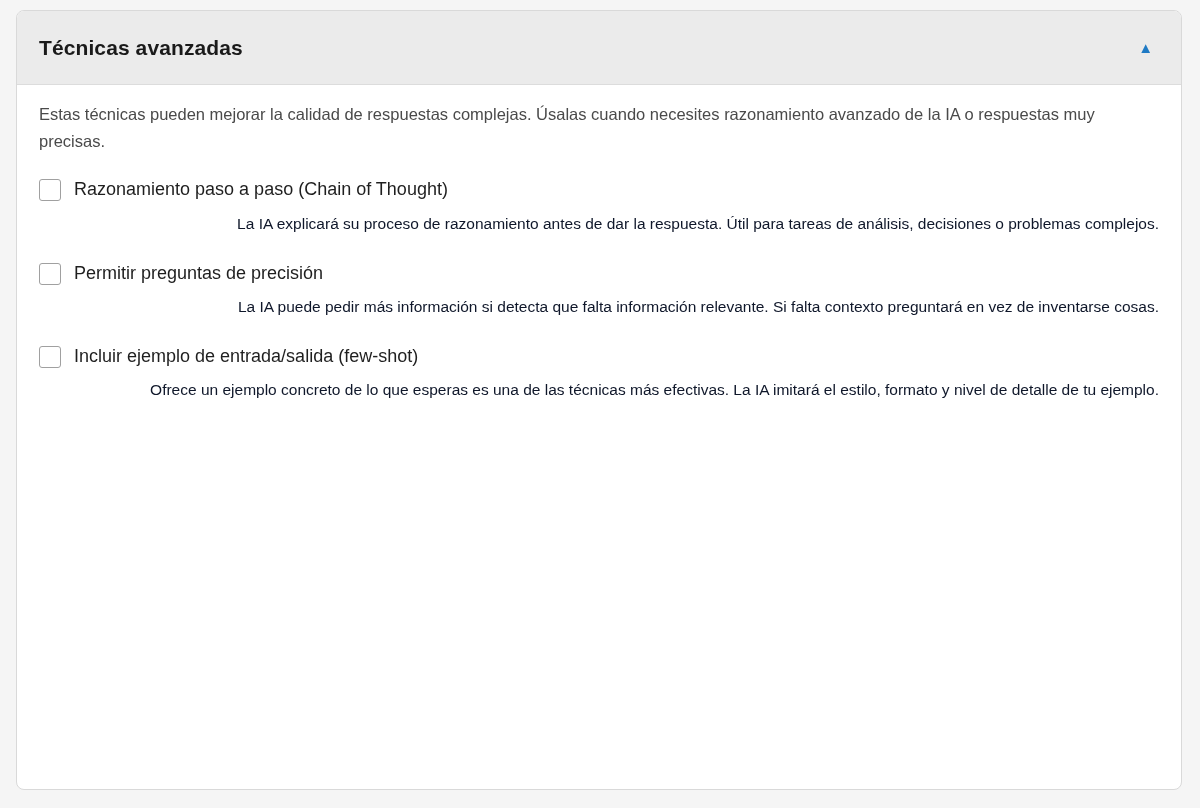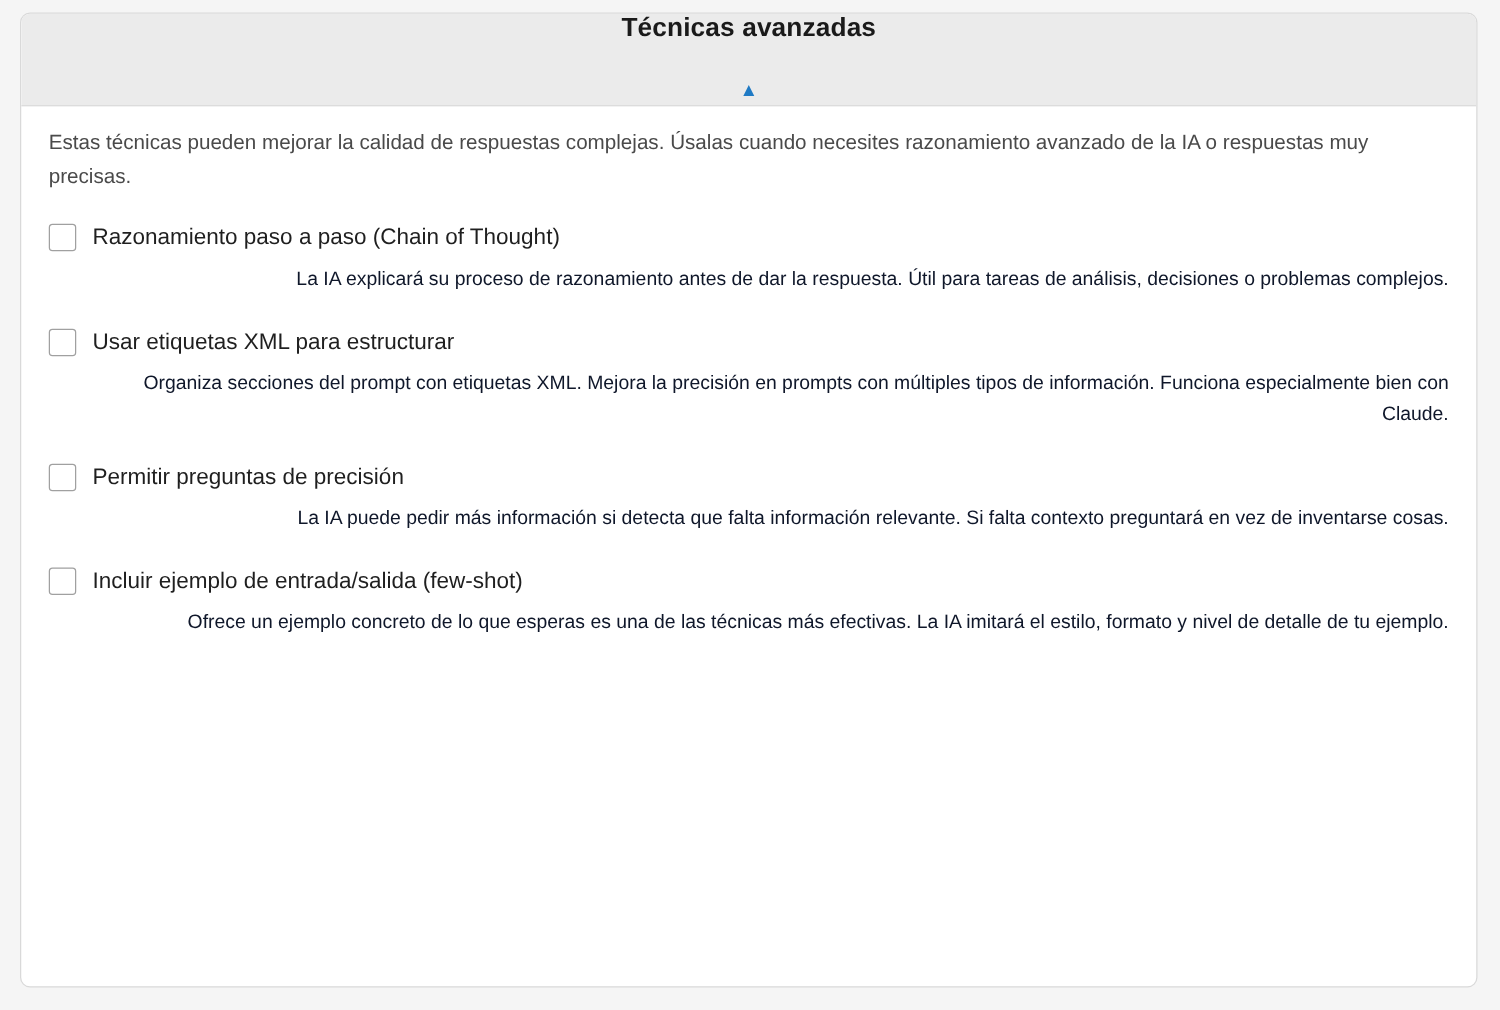--- a/index.html
+++ b/index.html
@@ -27,21 +27,20 @@
 
   .panel-header {
     height: 74px;
     box-sizing: border-box;
     background: #ebebeb;
     border-bottom: 1px solid #dcdcdc;
     display: flex;
     align-items: center;
     justify-content: space-between;
     padding: 0 22px 0 22px;
-    flex-direction: column;
   }
 
   .panel-title {
     font-size: 21px;
     font-weight: bold;
     color: #1a1a1a;
     letter-spacing: 0.1px;
   }
 
   .collapse-toggle {
@@ -118,27 +117,20 @@
     <p class="intro">Estas técnicas pueden mejorar la calidad de respuestas complejas. Úsalas cuando necesites razonamiento avanzado de la IA o respuestas muy precisas.</p>
 
     <div class="option">
       <div class="option-head">
         <div class="checkbox"></div>
         <div class="option-label">Razonamiento paso a paso (Chain of Thought)</div>
       </div>
       <div class="option-desc">La IA explicará su proceso de razonamiento antes de dar la respuesta. Útil para tareas de análisis, decisiones o problemas complejos.</div>
     </div>
 
-    <div class="option">
-      <div class="option-head">
-        <div class="checkbox"></div>
-        <div class="option-label">Usar etiquetas XML para estructurar</div>
-      </div>
-      <div class="option-desc">Organiza secciones del prompt con etiquetas XML. Mejora la precisión en prompts con múltiples tipos de información. Funciona especialmente bien con Claude.</div>
-    </div>
 
     <div class="option">
       <div class="option-head">
         <div class="checkbox"></div>
         <div class="option-label">Permitir preguntas de precisión</div>
       </div>
       <div class="option-desc">La IA puede pedir más información si detecta que falta información relevante. Si falta contexto preguntará en vez de inventarse cosas.</div>
     </div>
 
     <div class="option">

